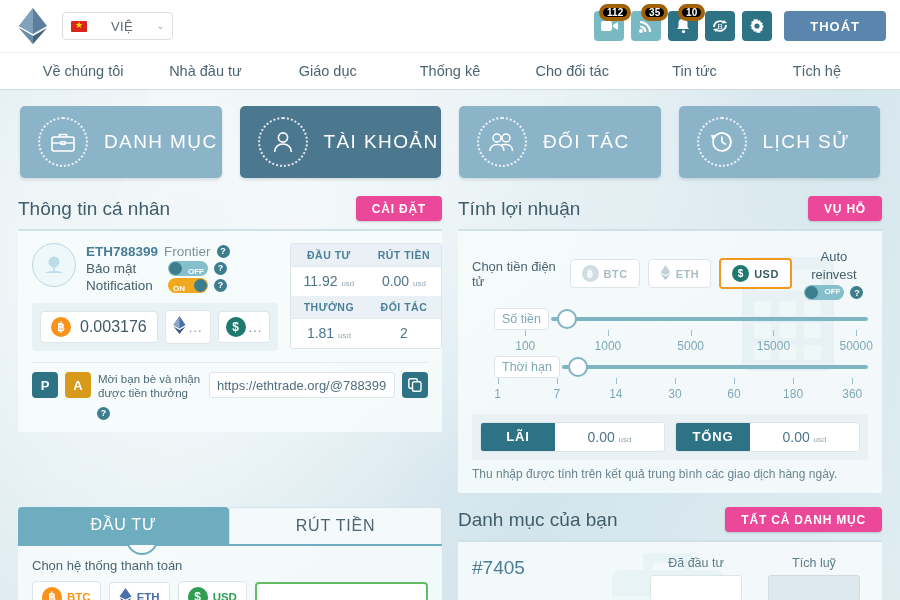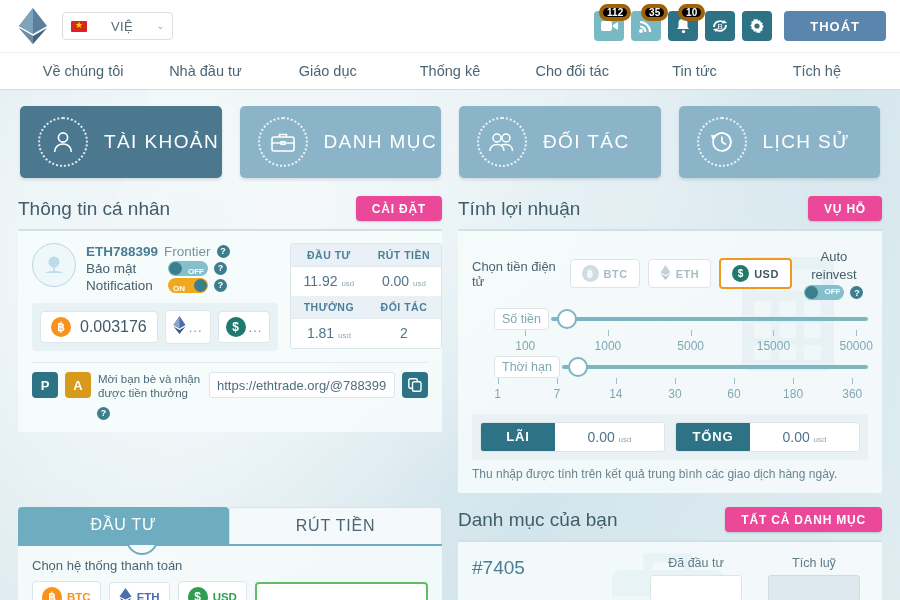--- a/index.html
+++ b/index.html
@@ -350,40 +350,40 @@
   <div class="nav-item">Nhà đầu tư</div>
   <div class="nav-item">Giáo dục</div>
   <div class="nav-item">Thống kê</div>
   <div class="nav-item">Cho đối tác</div>
   <div class="nav-item">Tin tức</div>
   <div class="nav-item">Tích hệ</div>
 </div>
 
 <div class="tabcards">
 
-  <div class="tabcard active">
-    <span class="tc-ring">
-      <svg width="26" height="26" viewBox="0 0 26 26">
-        <circle cx="13" cy="8.5" r="4.6" fill="none" stroke="#fff" stroke-width="1.6"></circle>
-        <path d="M4.6 23c0-5 3.8-8 8.4-8s8.4 3 8.4 8" fill="none" stroke="#fff" stroke-width="1.6"></path>
-      </svg>
-    </span>
-    <span class="tc-label">TÀI KHOẢN</span>
-  </div>
-
   <div class="tabcard">
     <span class="tc-ring">
       <svg width="26" height="24" viewBox="0 0 26 24">
         <rect x="2" y="7" width="22" height="14" rx="2" fill="none" stroke="#fff" stroke-width="1.6"></rect>
         <path d="M9.5 7V4.5h7V7" fill="none" stroke="#fff" stroke-width="1.6"></path>
         <line x1="2" y1="13" x2="24" y2="13" stroke="#fff" stroke-width="1.4"></line>
         <rect x="11" y="11.5" width="4" height="3" fill="none" stroke="#fff" stroke-width="1.2"></rect>
       </svg>
     </span>
     <span class="tc-label">DANH MỤC</span>
+  </div>
+
+  <div class="tabcard active">
+    <span class="tc-ring">
+      <svg width="26" height="26" viewBox="0 0 26 26">
+        <circle cx="13" cy="8.5" r="4.6" fill="none" stroke="#fff" stroke-width="1.6"></circle>
+        <path d="M4.6 23c0-5 3.8-8 8.4-8s8.4 3 8.4 8" fill="none" stroke="#fff" stroke-width="1.6"></path>
+      </svg>
+    </span>
+    <span class="tc-label">TÀI KHOẢN</span>
   </div>
 
   <div class="tabcard">
     <span class="tc-ring">
       <svg width="28" height="24" viewBox="0 0 28 24">
         <circle cx="9" cy="8" r="4" fill="none" stroke="#fff" stroke-width="1.5"></circle>
         <circle cx="18" cy="8" r="4" fill="none" stroke="#fff" stroke-width="1.5"></circle>
         <path d="M2 21c0-4.2 3.2-6.5 7-6.5s7 2.3 7 6.5" fill="none" stroke="#fff" stroke-width="1.5"></path>
         <path d="M13 14.9c1.4-.3 3-.4 4.5-.4 3.8 0 7 2.3 7 6.5" fill="none" stroke="#fff" stroke-width="1.5"></path>
       </svg>

